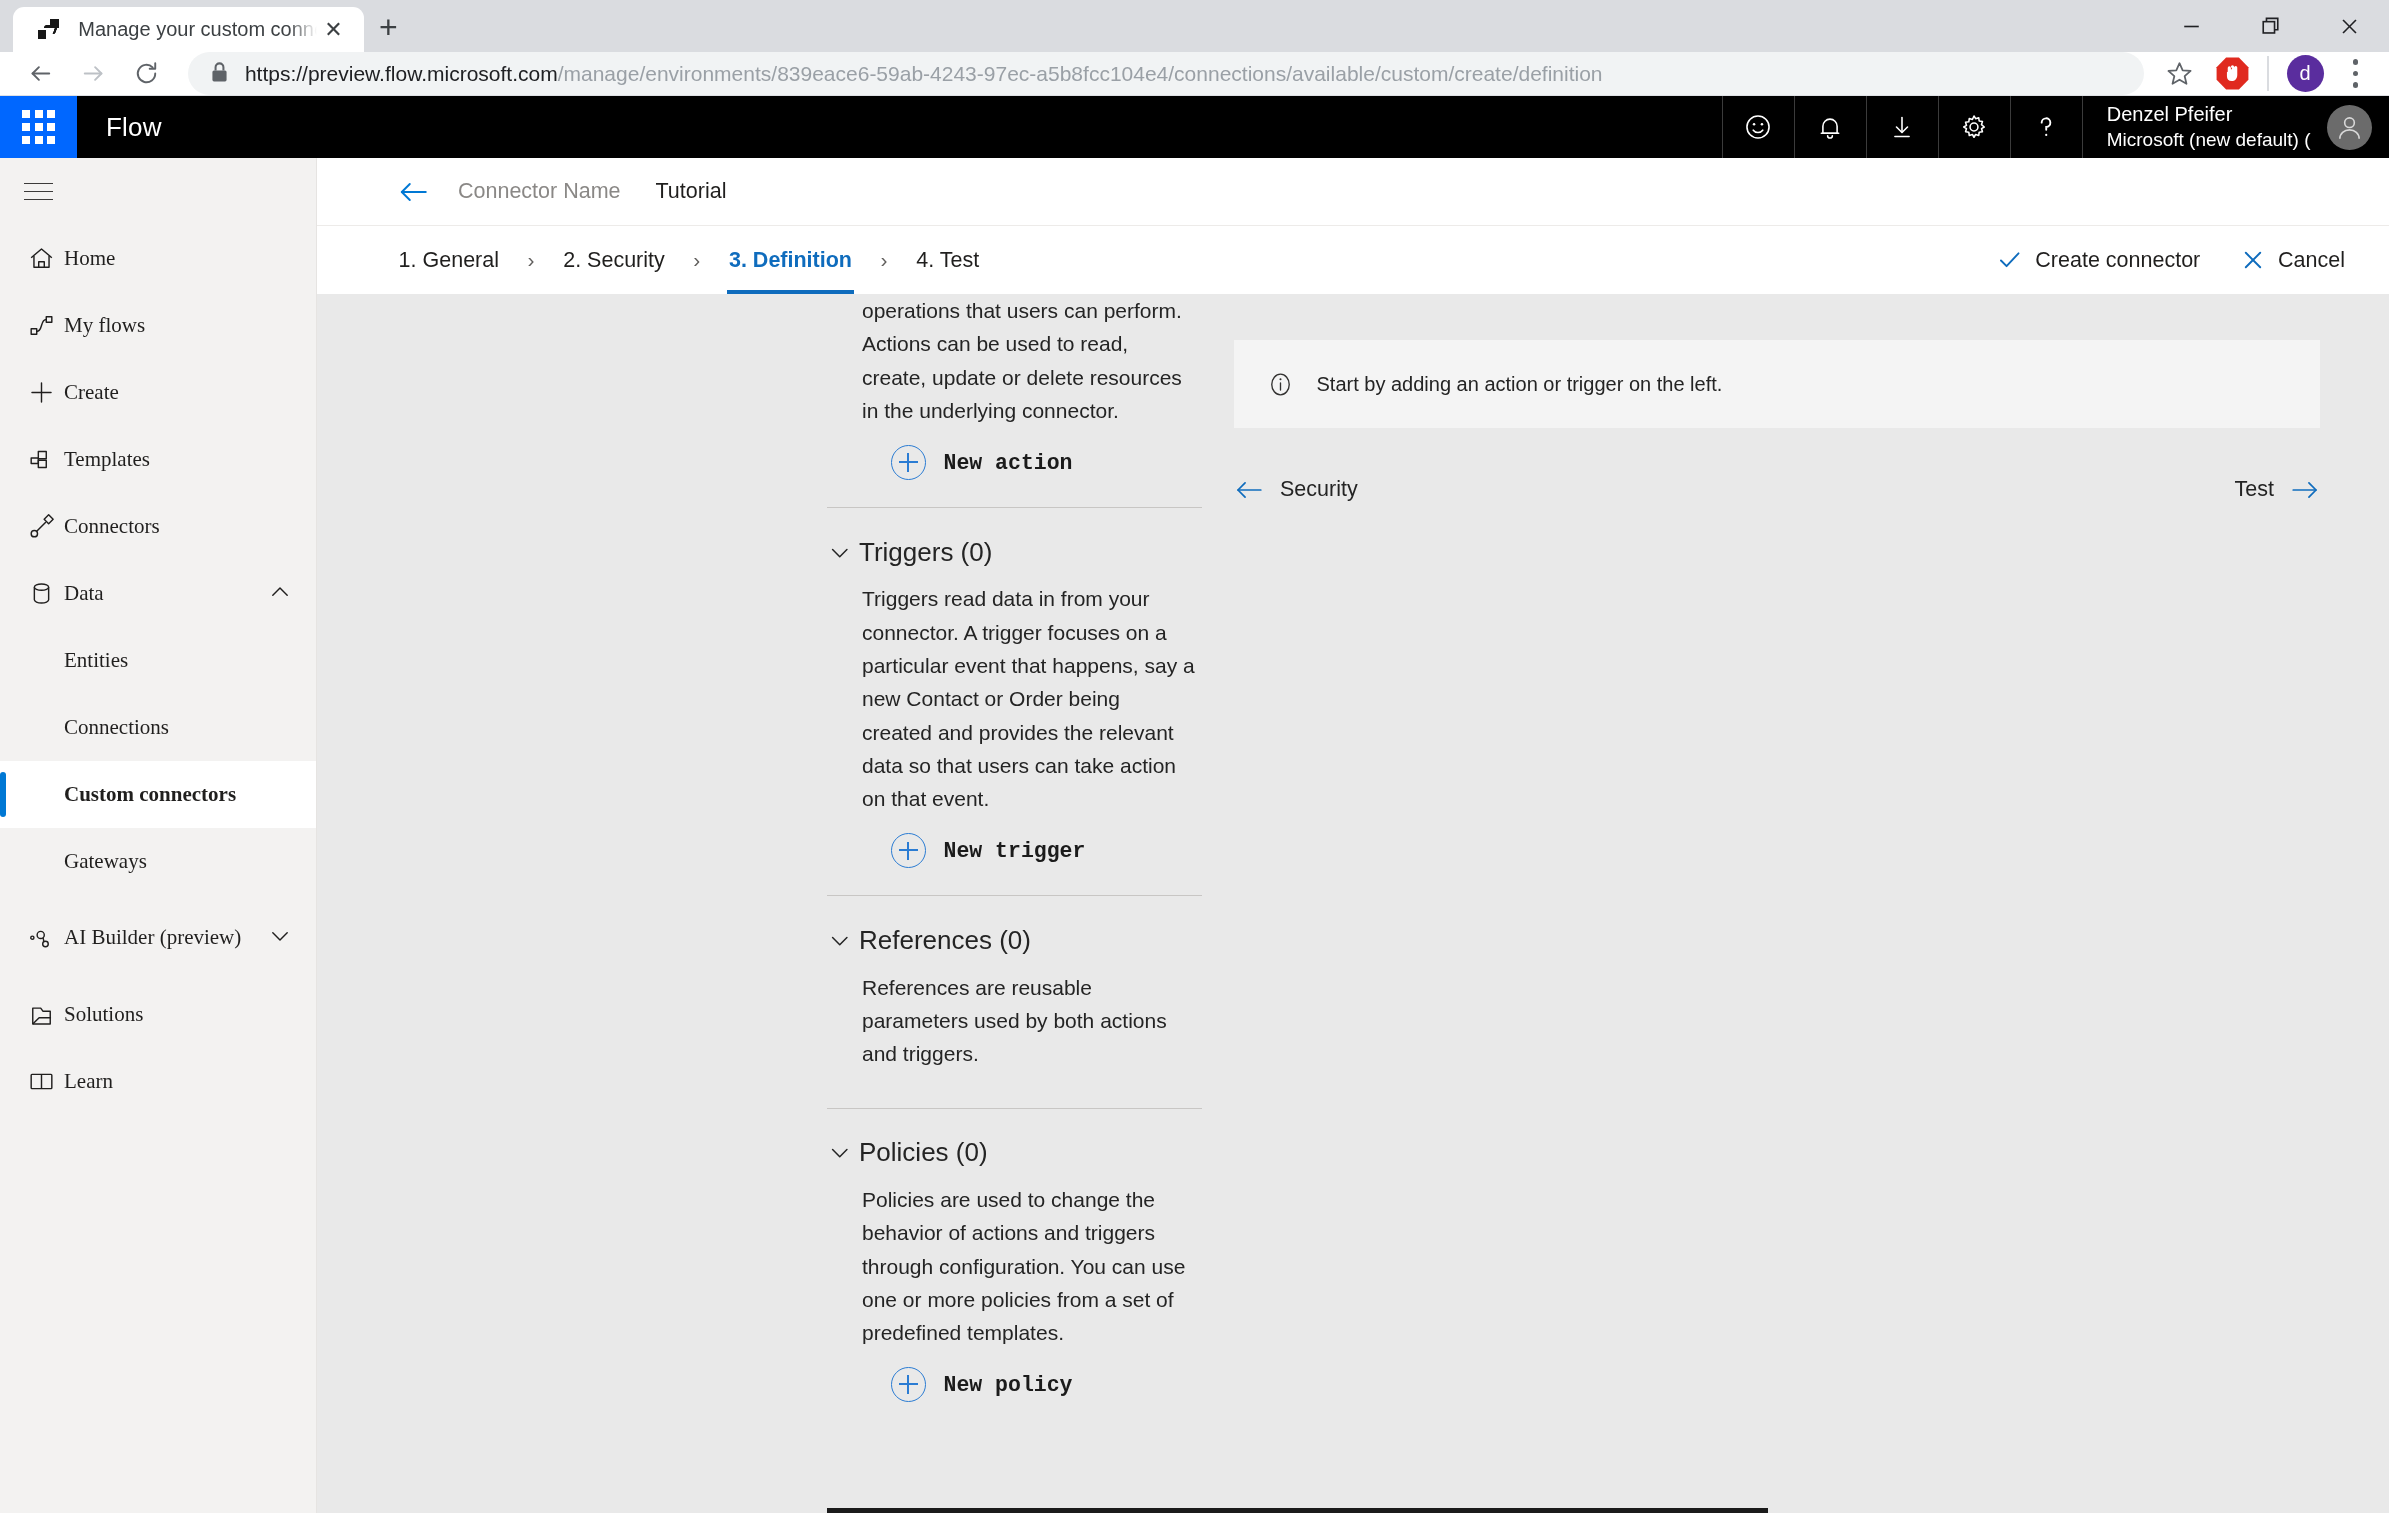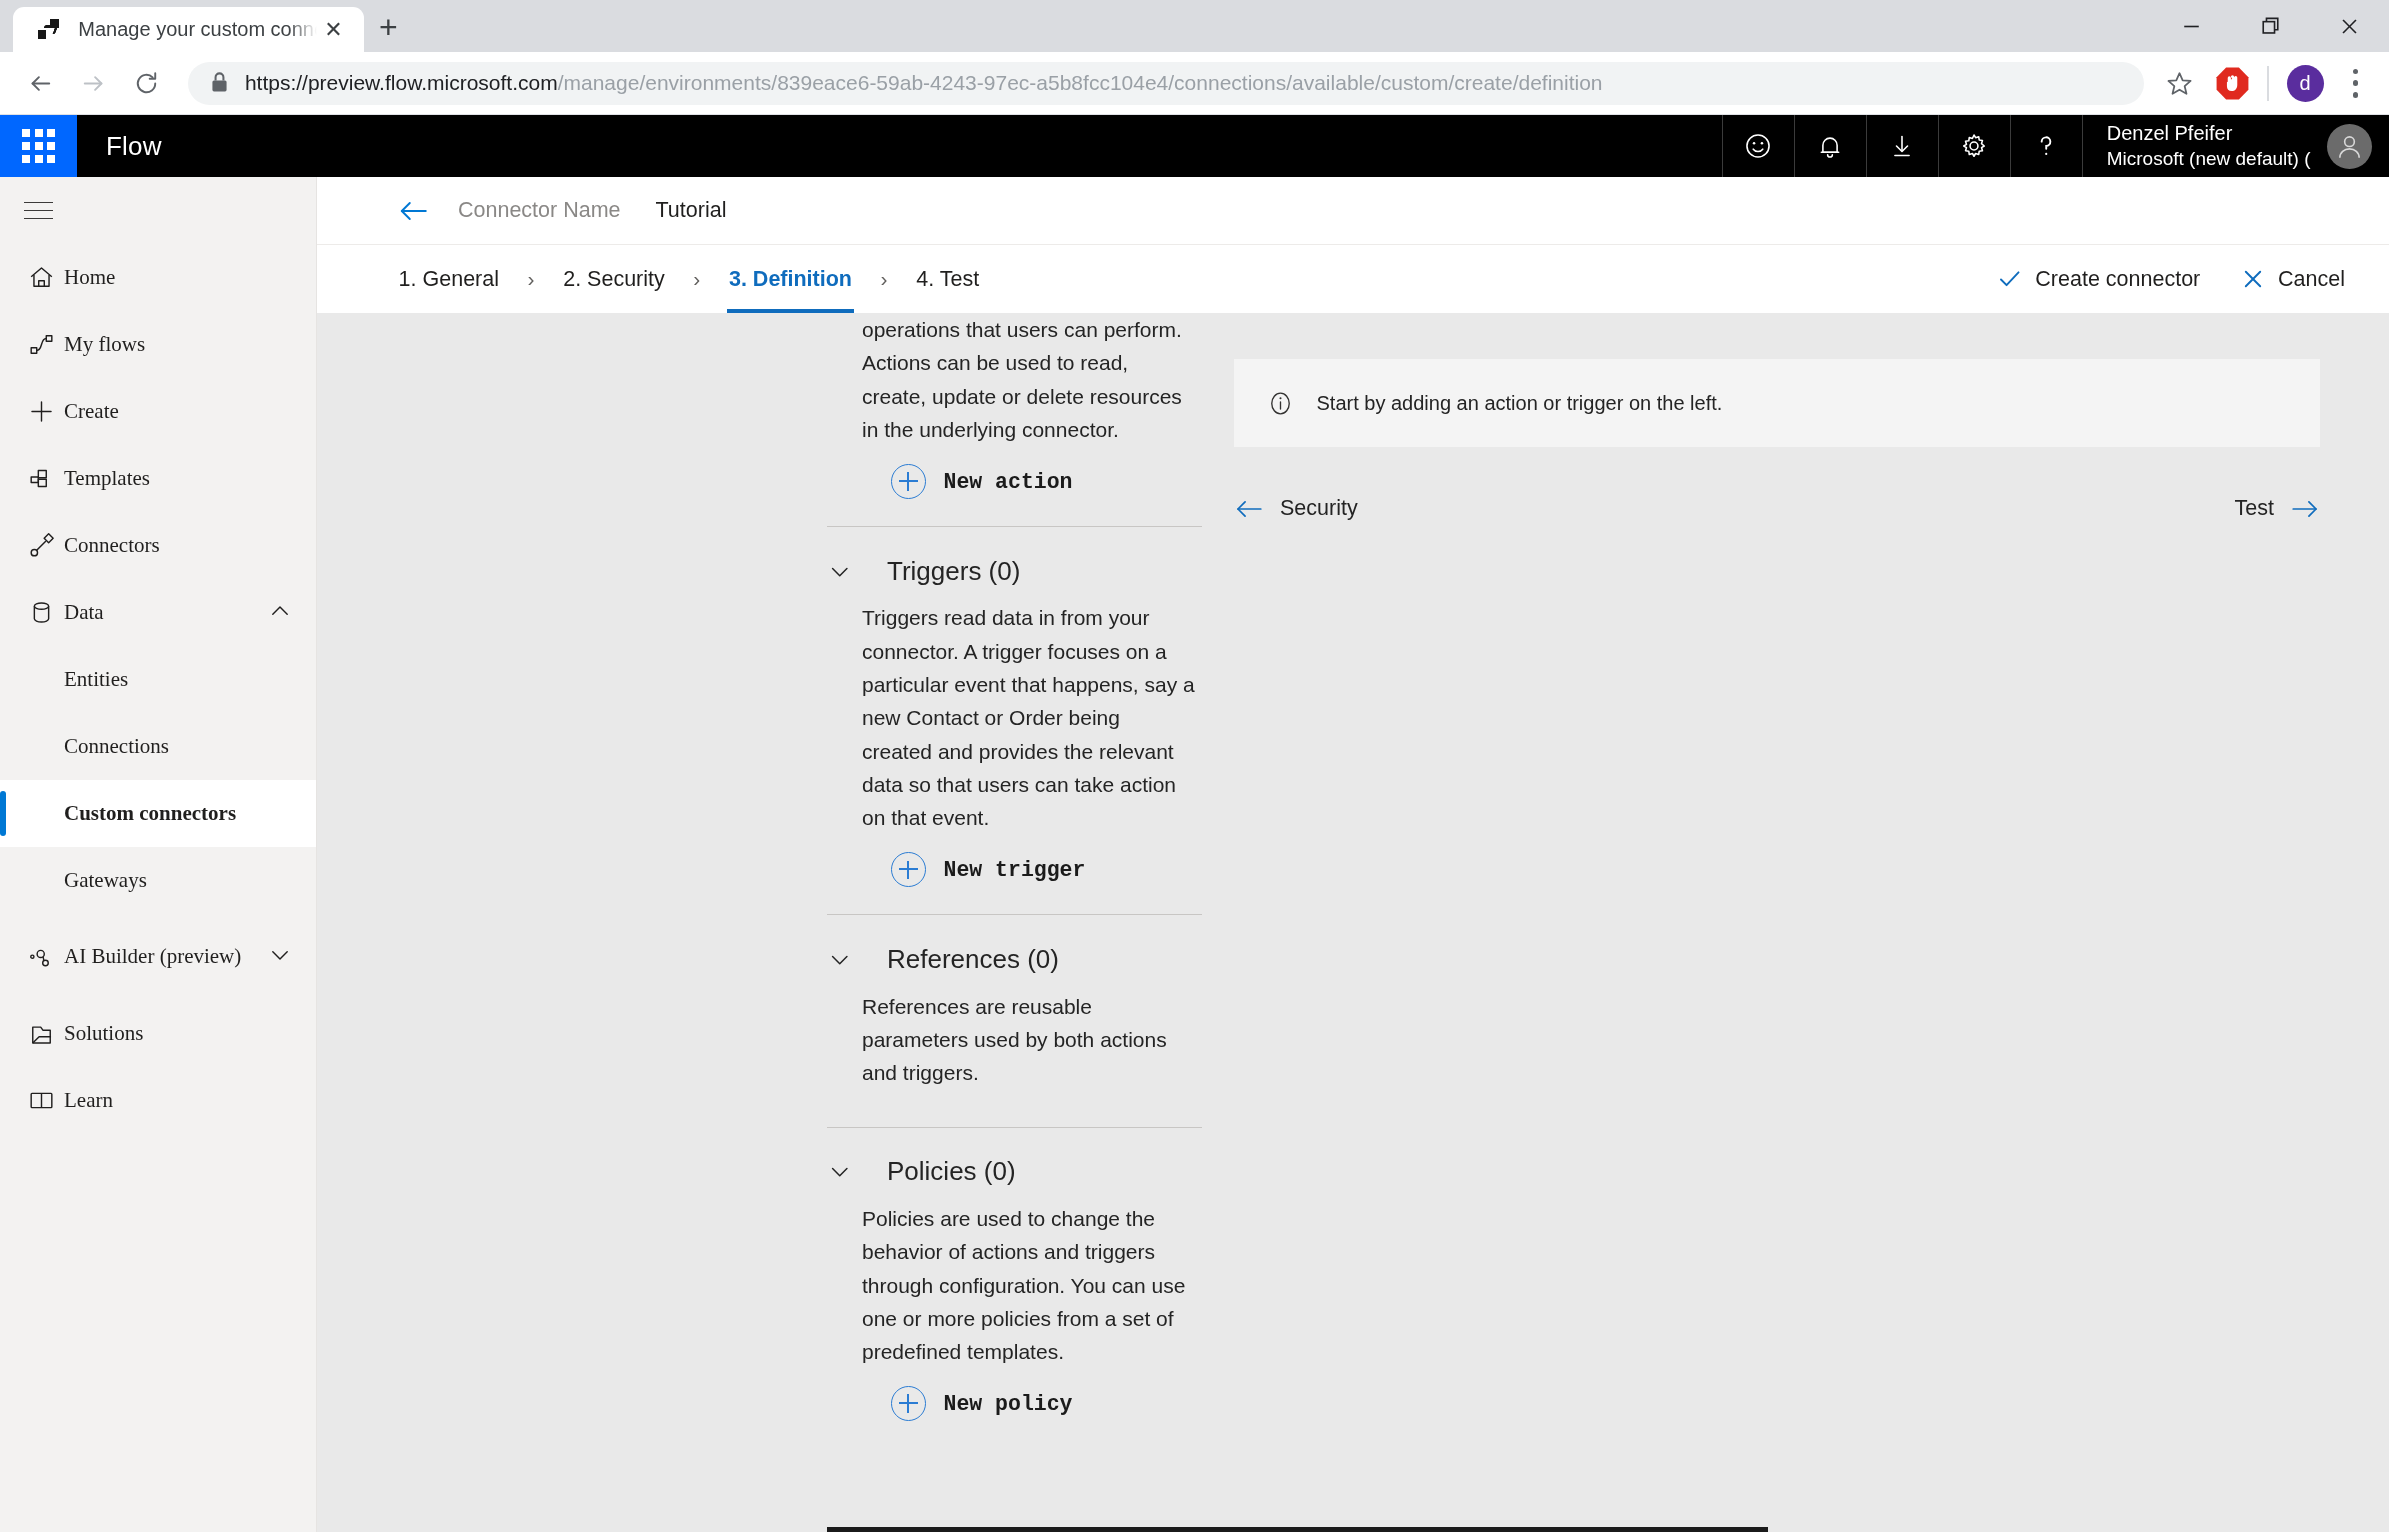--- a/index.html
+++ b/index.html
@@ -56,21 +56,21 @@
     position: absolute; right: 0; top: 0; height: 52px;
     display: flex; align-items: center;
   }
   .win-btn {
     width: 79px; height: 52px;
     display: flex; align-items: center; justify-content: center;
     color: #202124;
   }
 
   .browser-toolbar {
-    height: 63px; background: #ffffff;
+    height: 44px; background: #ffffff;
     display: flex; align-items: center; padding: 0 17.5px;
     border-bottom: 0.8px solid #dfe1e5;
   }
   .nav-btn {
     width: 45px; height: 45px; flex: 0 0 45px;
     display: flex; align-items: center; justify-content: center;
     margin-right: 8px; color: #5f6368;
   }
   .nav-btn.dim { color: #bdc1c6; }
   .omnibox {
@@ -240,21 +240,21 @@
     border: 1.6px solid #2b7cd3; position: relative; margin-right: 17.5px;
   }
   .plus-circle::before, .plus-circle::after {
     content: ""; position: absolute; background: #2b7cd3;
   }
   .plus-circle::before { left: 7.2px; right: 7.2px; top: 15px; height: 1.6px; }
   .plus-circle::after { top: 7.2px; bottom: 7.2px; left: 15px; width: 1.6px; }
   .new-btn-label { font-size: 21.5px; font-weight: bold; color: #1b1b1b; }
   .sec-divider { height: 0.8px; background: #c8c6c4; margin: 27px 0 0 0; }
   .sec-head {
-    display: flex; align-items: center; margin-top: 29px; margin-bottom: 14.4px; gap: 28px;
+    display: flex; align-items: center; margin-top: 29px; margin-bottom: 14.4px;
   }
   .sec-chevron { width: 32px; flex: 0 0 32px; color: #242424; display: flex; }
   .sec-title { font-size: 26px; color: #242424; }
 
   
   .notice-col {
     flex: 1; padding: 46px 69px 0 0; min-width: 0;
   }
   .notice-box {
     background: #f4f4f4; height: 88px; display: flex; align-items: center;

